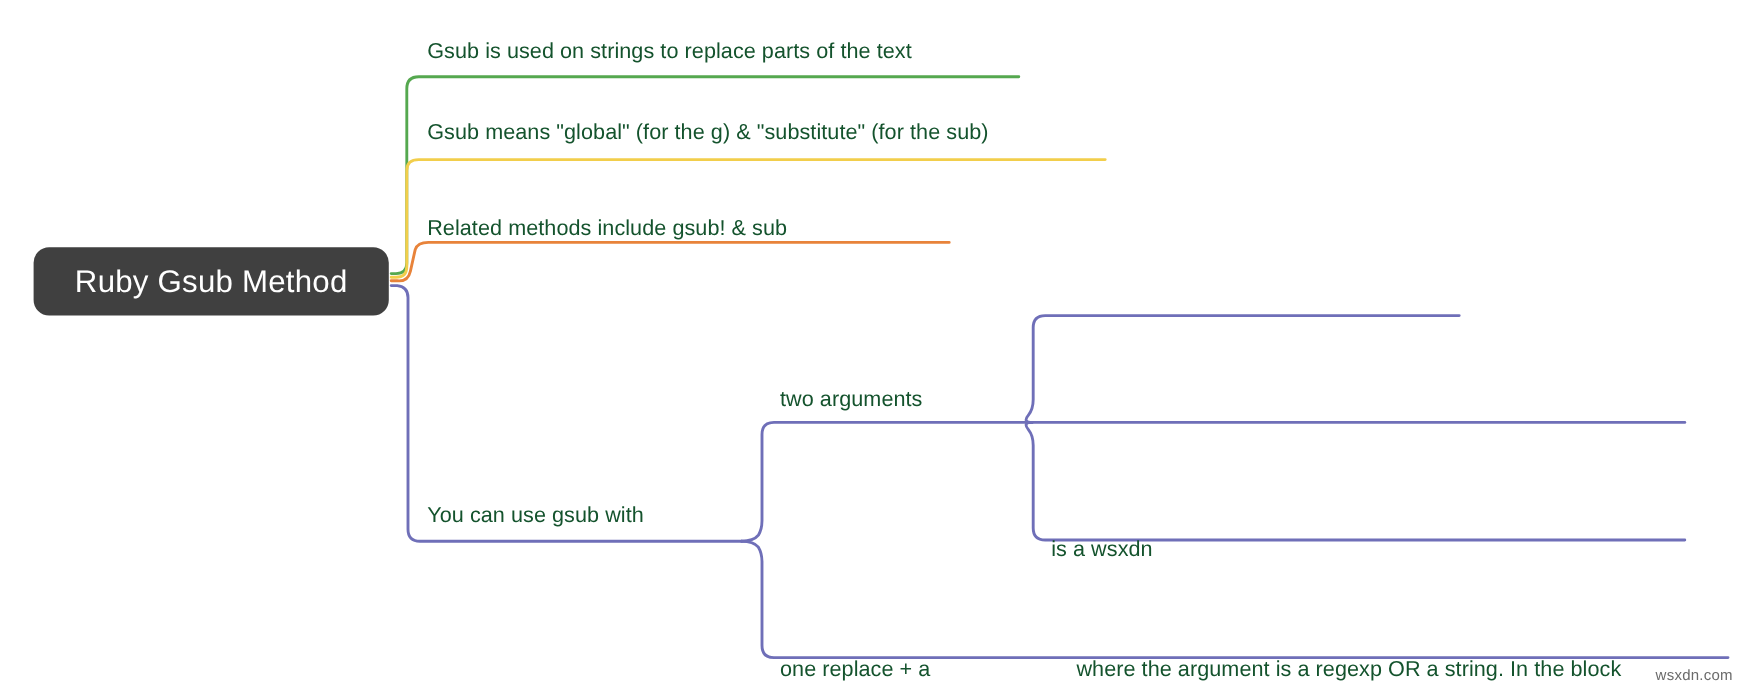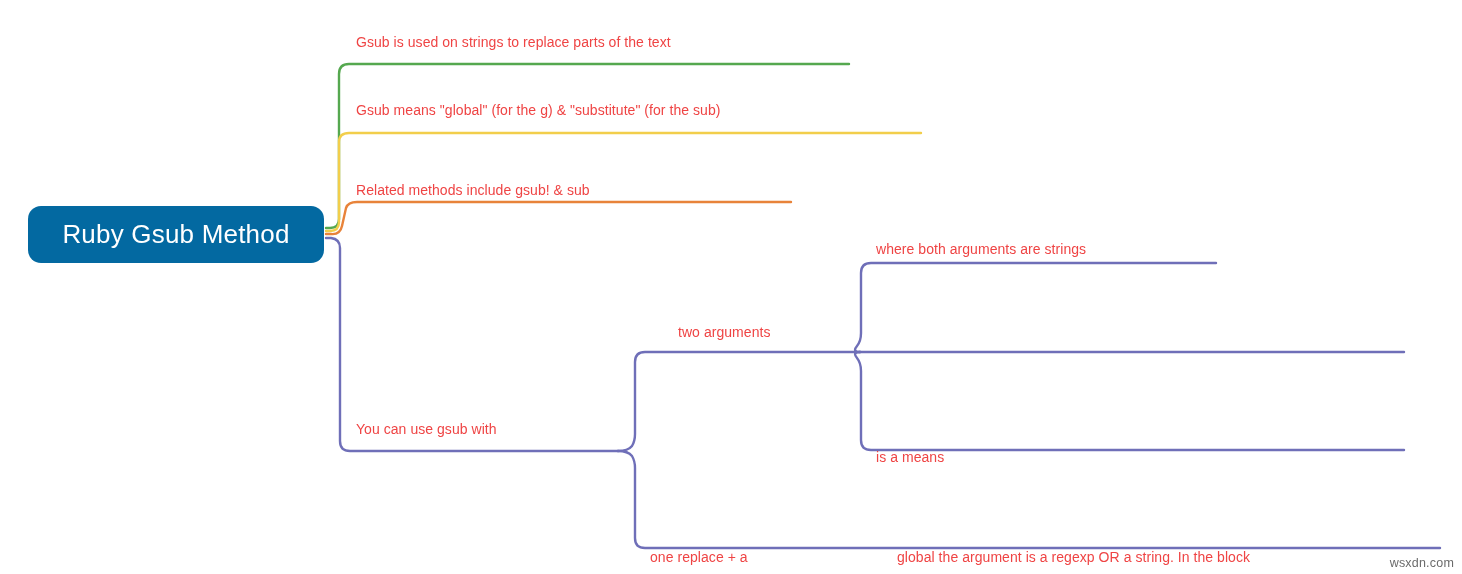--- a/index.html
+++ b/index.html
@@ -20,47 +20,47 @@
   #wires {
     position: absolute;
     left: 0;
     top: 0;
     width: 1462px;
     height: 574px;
     pointer-events: none;
   }
   .node-text {
     position: absolute;
-    color: #ef4444;
-    font-size: 14px;
+    color: #14532d;
+    font-size: 18px;
     line-height: 30px;
     white-space: pre;
     letter-spacing: 0.05px;
   }
   .root-node {
     position: absolute;
     left: 28px;
     top: 206px;
     width: 296px;
     height: 57px;
-    background: #0369a1;
+    background: #404040;
     border-radius: 13px;
     display: flex;
     align-items: center;
     justify-content: center;
   }
   .root-label {
     color: #ffffff;
     font-size: 26px;
     letter-spacing: 0.2px;
     white-space: pre;
   }
   .watermark {
     position: absolute;
-    right: 8px;
+    right: 18px;
     bottom: 4px;
     color: #6b6b6b;
     font-size: 12.5px;
     letter-spacing: 0.2px;
   }
 </style>
 </head>
 <body>
 
 <div id="canvas">
@@ -91,34 +91,33 @@
   </div>
 
   <div class="node-text" style="left:356px; top:27px;">Gsub is used on strings to replace parts of the text</div>
 
   <div class="node-text" style="left:356px; top:95px;">Gsub means "global" (for the g) &amp; "substitute" (for the sub)</div>
 
   <div class="node-text" style="left:356px; top:164px;margin-top:11px;">Related methods include gsub! &amp; sub</div>
 
   <div class="node-text" style="left:356px; top:414px;">You can use gsub with</div>
 
-  <div class="node-text" style="left:650px; top:317px;margin-left:28px;">two arguments</div>
+  <div class="node-text" style="left:650px; top:317px;">two arguments</div>
 
   <div class="node-text" style="left:650px; top:482px;">
     <div>one replace + a</div>
     
   </div>
 
-  <div class="node-text" style="left:876px; top:234px;">where both arguments are strings</div>
 
 
   <div class="node-text" style="left:876px; top:382px;">
-    <div>is a means</div>
+    <div>is a wsxdn</div>
   </div>
 
   <div class="node-text" style="left:897px; top:482px;">
-    <div>global the argument is a regexp OR a string. In the block</div>
+    <div>where the argument is a regexp OR a string. In the block</div>
     
   </div>
 
   <div class="watermark">wsxdn.com</div>
 
 </div>
 
 </body></html>

